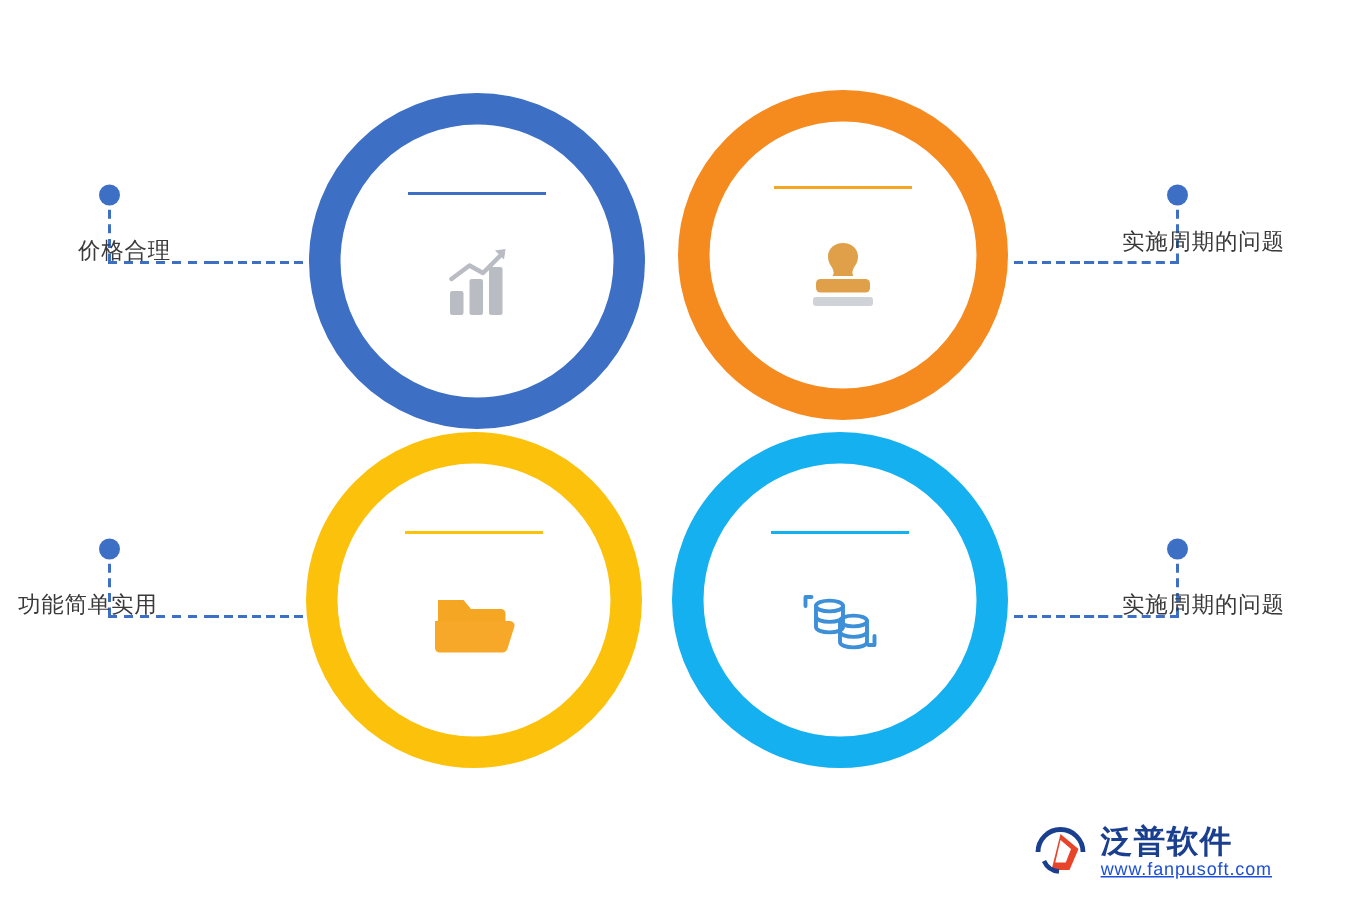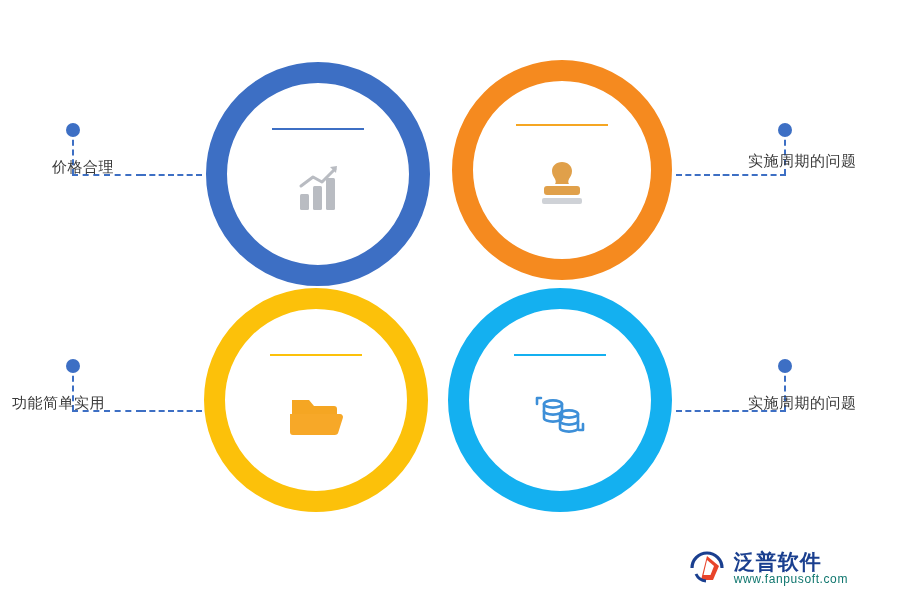--- a/index.html
+++ b/index.html
@@ -126,22 +126,23 @@
     line-height: 1.05;
   }
   #watermark .wm-title {
     font-size: 21px;
     font-weight: bold;
     color: #1a3f8f;
     letter-spacing: 1px;
   }
   #watermark .wm-url {
     font-size: 12px;
-    color: #0f766e;
+    color: #1d4ed8;
     letter-spacing: 0.6px;
+    text-decoration: underline;
   }
 </style>
 </head>
 <body>
 
 <div id="canvas">
 
   <div class="conn v-seg" id="conn-1-v"></div>
   <div class="conn h-seg" id="corner-1"></div>
   <div class="conn h-seg" id="conn-1-h"></div>

